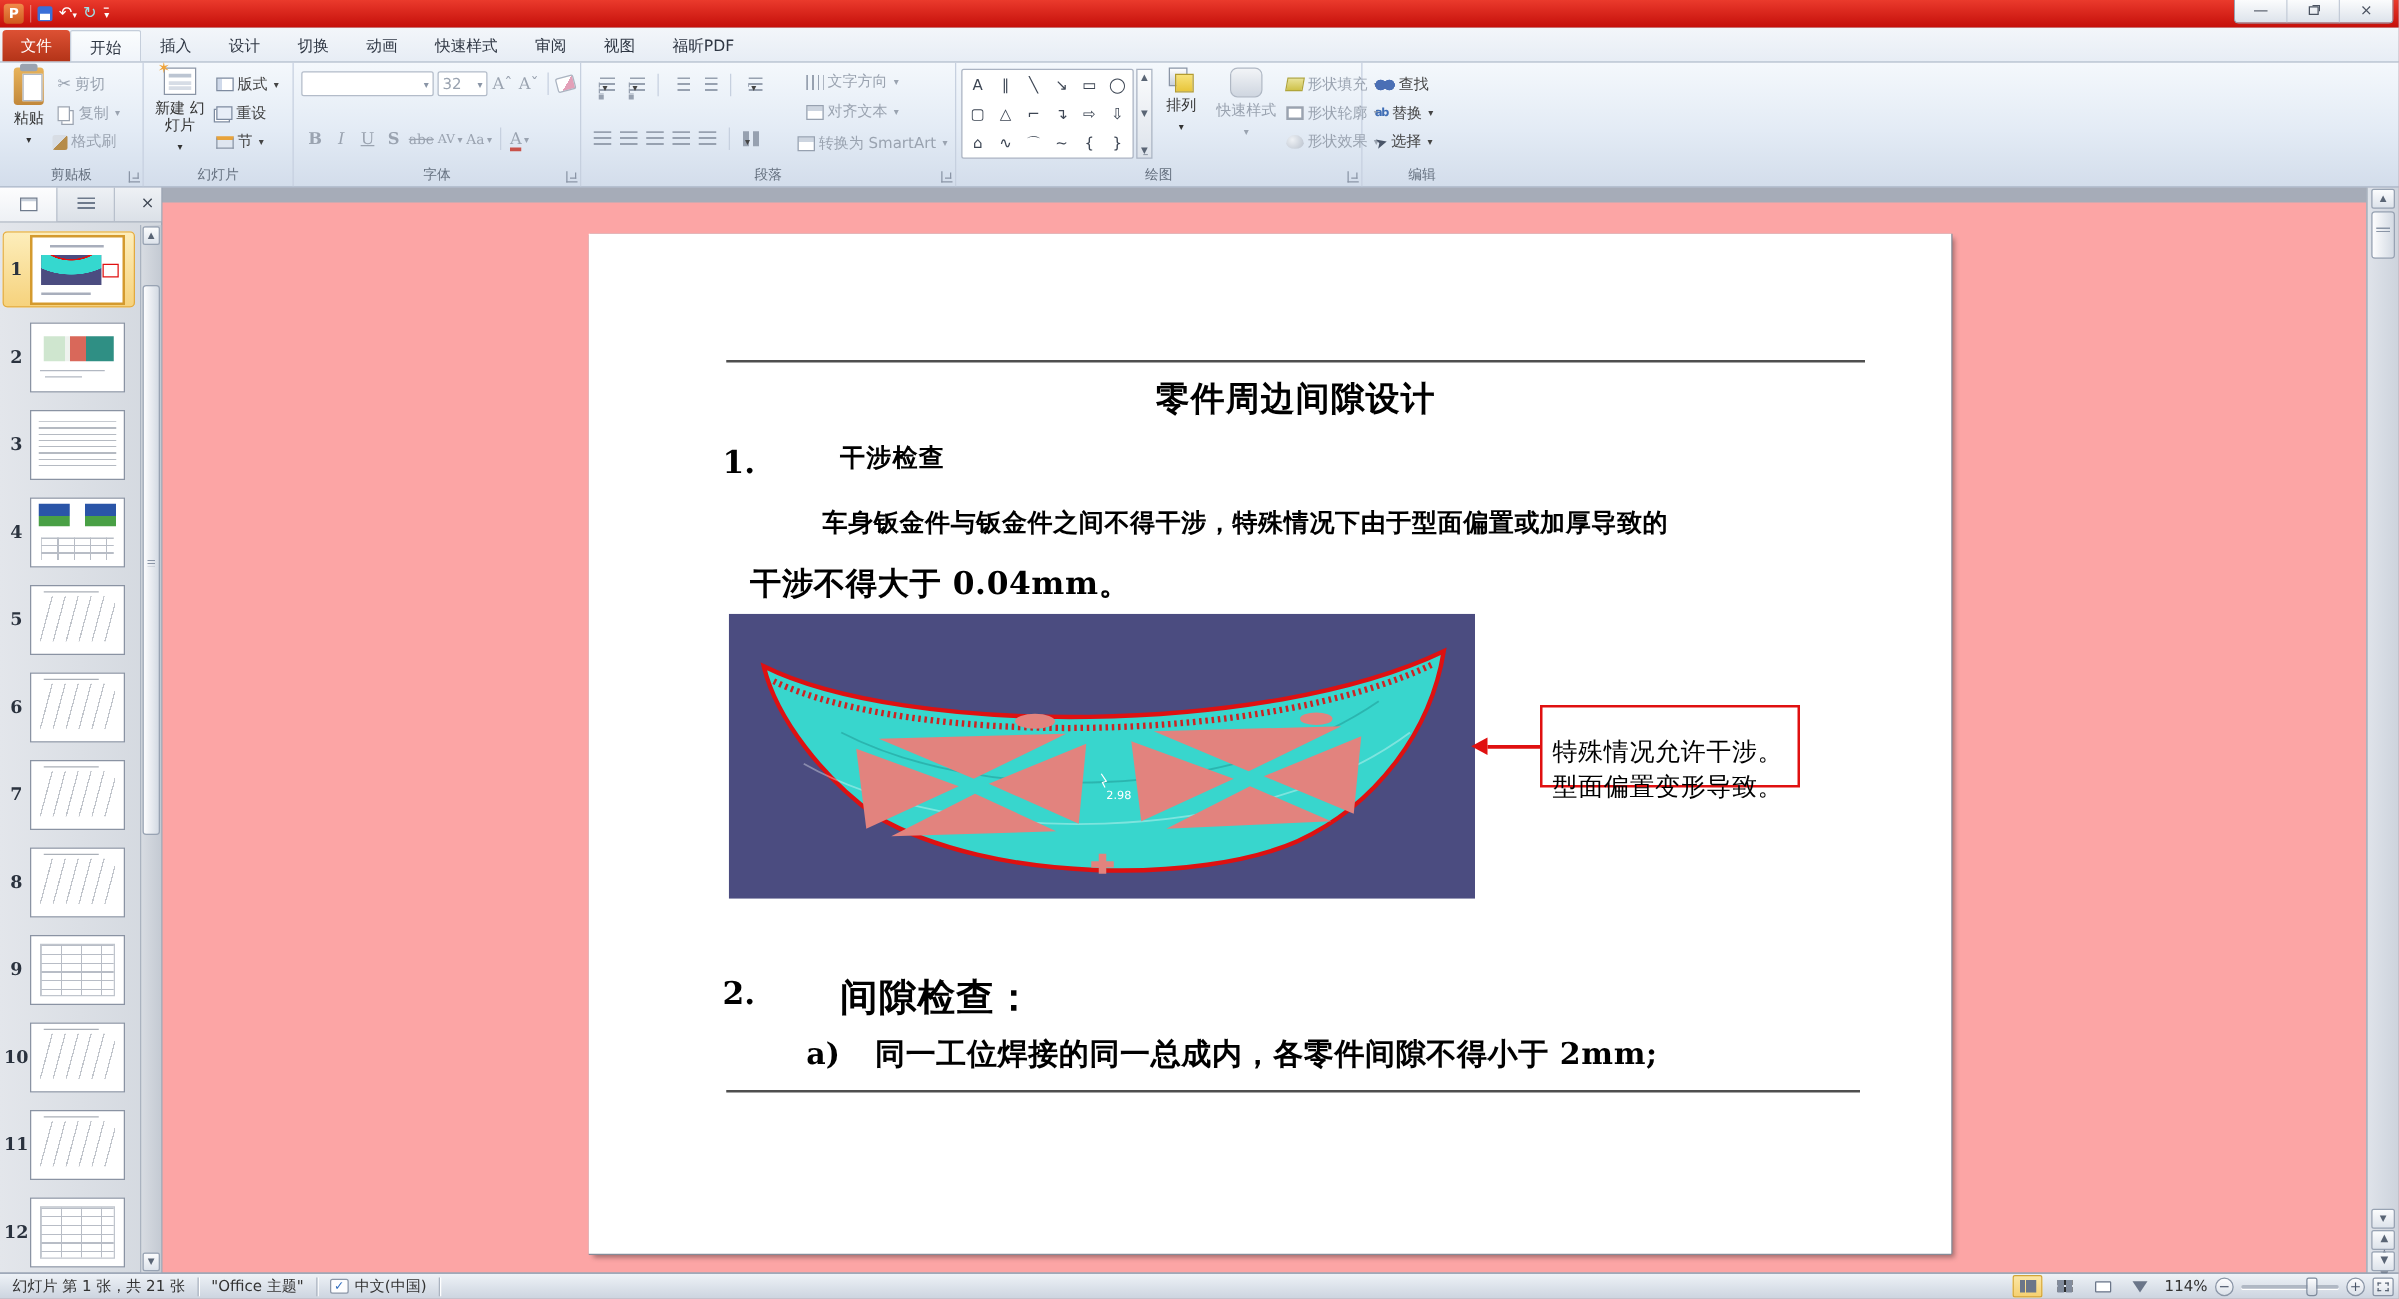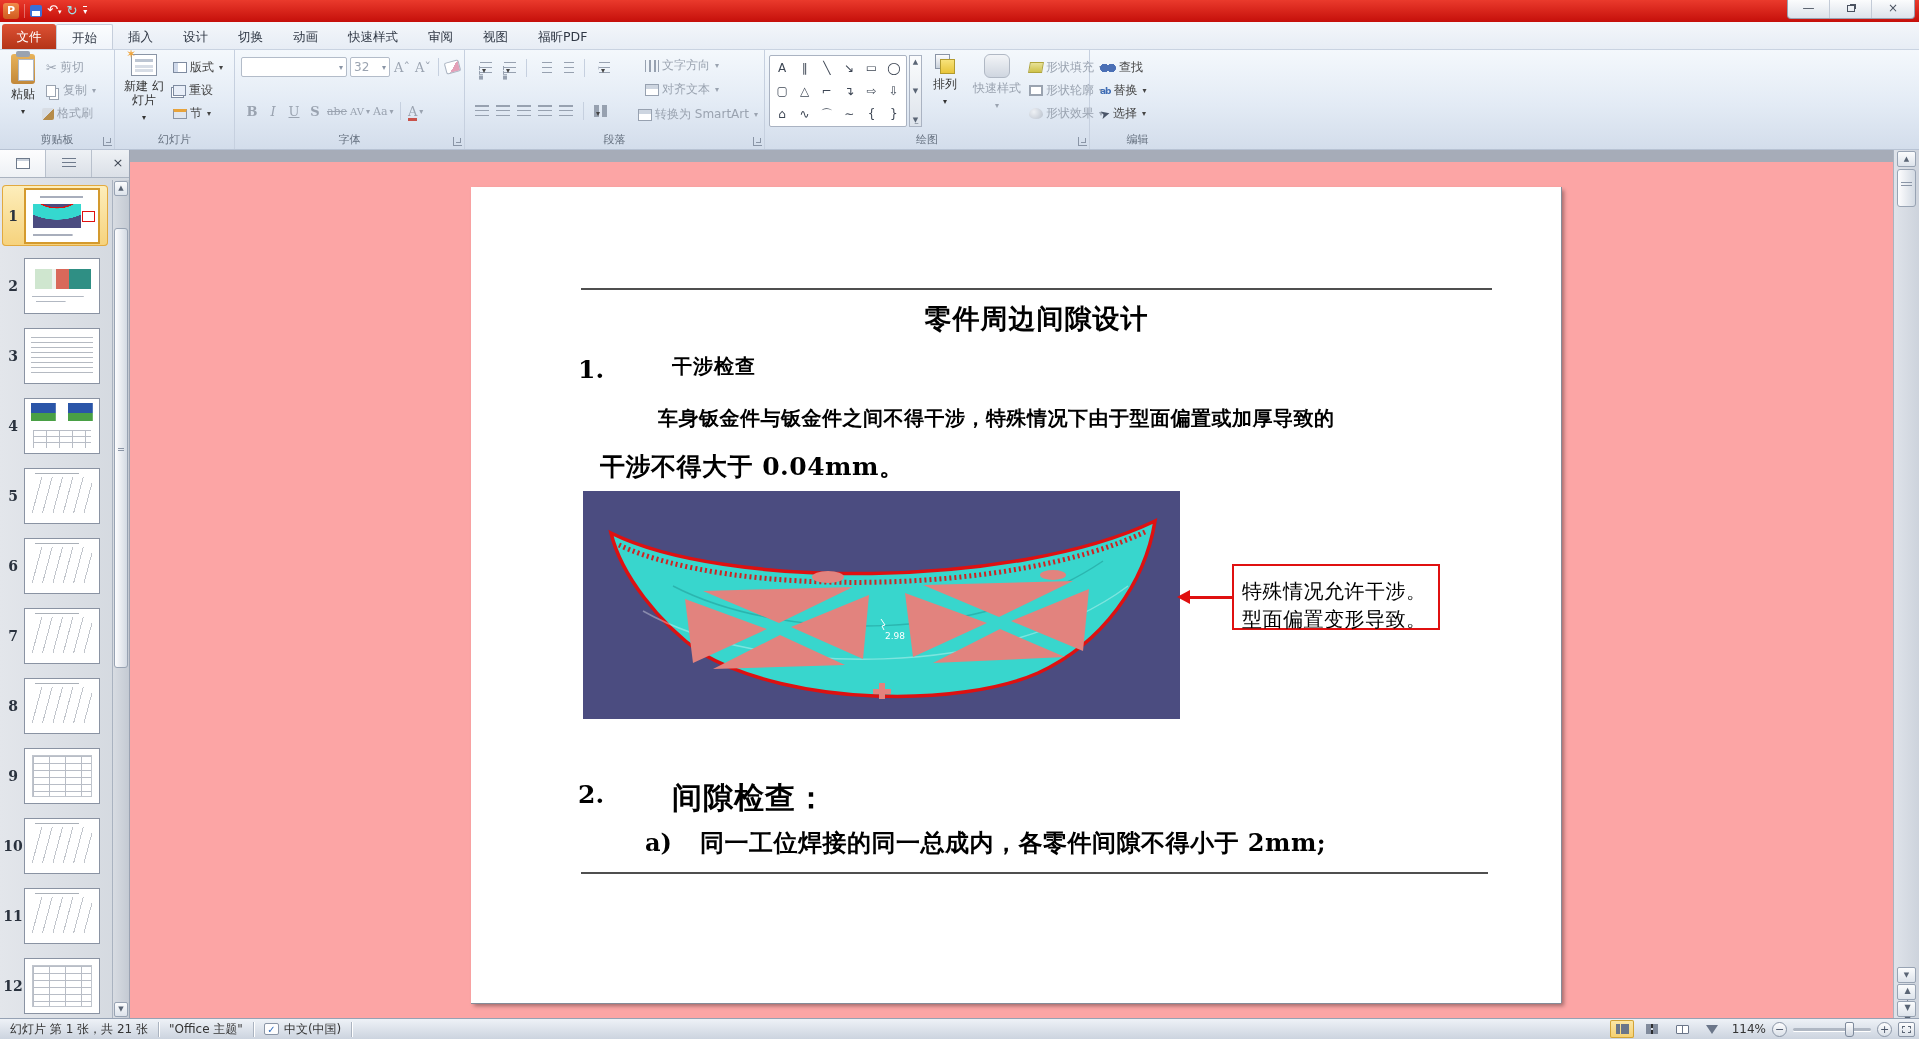--- a/index.html
+++ b/index.html
@@ -134,21 +134,21 @@
   .s-line{position:absolute;font-weight:bold;white-space:nowrap;}
   .n1{left:107px;top:168px;font-size:25px;}
   .t1{left:201px;top:166px;font-size:20px;letter-spacing:1px;}
   .b1{left:187px;top:218px;font-size:20px;letter-spacing:.5px;}
   .b2{left:129px;top:263px;font-size:25px;letter-spacing:.5px;}
   .n2{left:107px;top:593px;font-size:25px;}
   .t2{left:201px;top:591px;font-size:30px;letter-spacing:1px;}
   .na{left:174px;top:641px;font-size:24px;}
   .ta{left:229px;top:640px;font-size:24px;letter-spacing:.5px;}
   .cad{position:absolute;left:112px;top:304px;width:597px;height:228px;}
-  .callout{position:absolute;left:761px;top:377px;width:208px;height:66px;border:2px solid #e01010;background:#fff;font-size:20px;line-height:28px;padding:11px 8px;letter-spacing:.5px;}
+  .callout{position:absolute;left:761px;top:377px;width:208px;height:66px;border:2px solid #e01010;background:#fff;font-size:20px;line-height:28px;padding:21px 8px;letter-spacing:.5px;}
   .arrow-line{position:absolute;left:719px;top:409px;width:44px;height:3px;background:#e01010;}
   .arrow-head{position:absolute;left:706px;top:403px;width:0;height:0;border-top:7px solid transparent;border-bottom:7px solid transparent;border-right:13px solid #e01010;}
 
   
   .vscroll{position:absolute;right:0;top:150px;width:26px;bottom:21px;background:linear-gradient(90deg,#dfe3ea,#cdd3dc);border-left:1px solid #aab3c0;}
   .vs-btn{position:absolute;left:3px;right:3px;height:16px;background:linear-gradient(#fbfcfd,#dde3eb);border:1px solid #98a3b3;border-radius:2px;font-size:7px;color:#5a6575;text-align:center;line-height:14px;}
   .vs-thumb{position:absolute;left:3px;right:3px;top:19px;height:38px;background:linear-gradient(90deg,#fdfdfe,#d3dae3);border:1px solid #98a3b3;border-radius:3px;}
   .vs-thumb .grip{top:12px;}
   .chev{letter-spacing:-2px;font-size:8px;line-height:12px;}
 

